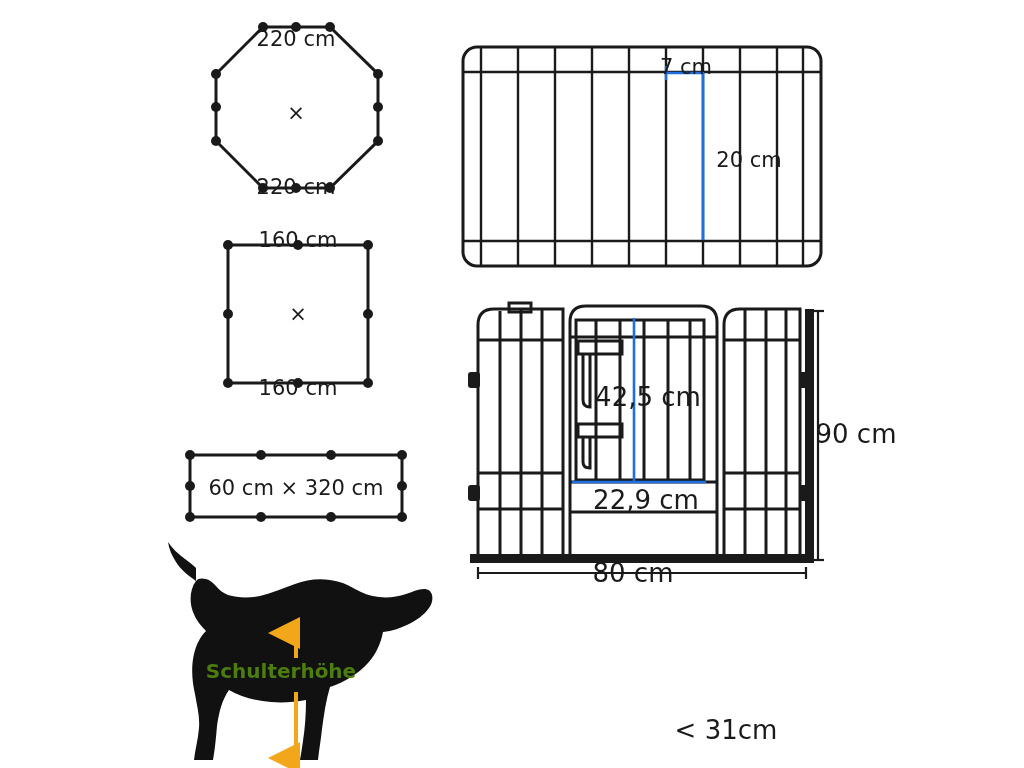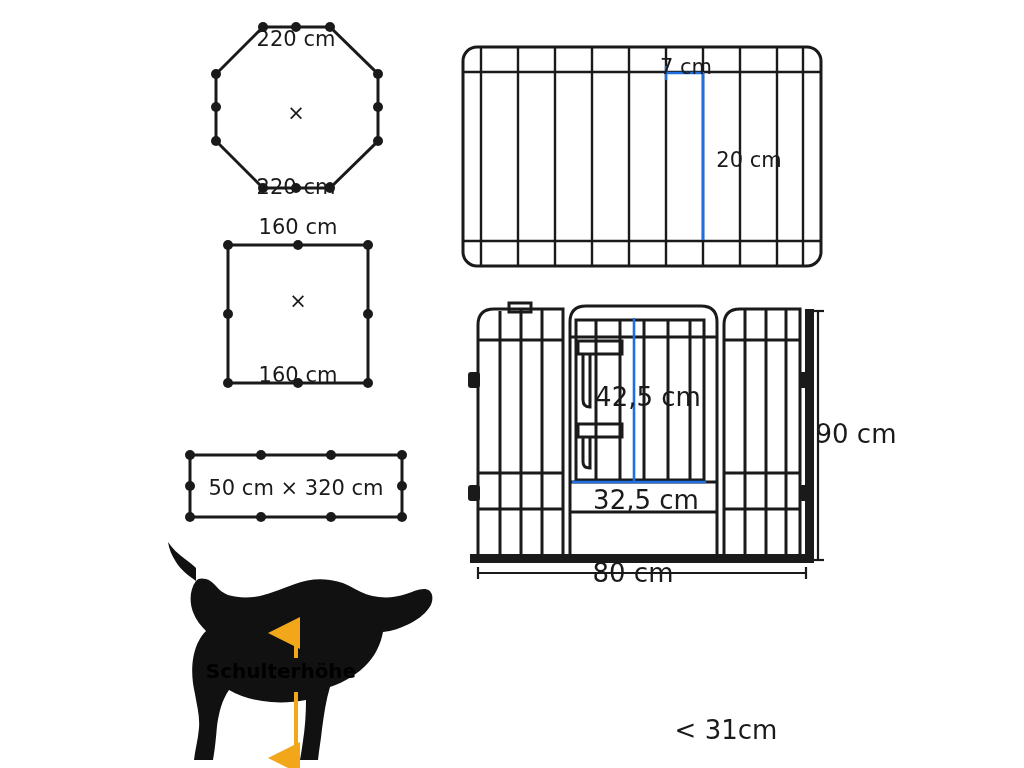--- a/index.html
+++ b/index.html
@@ -36,21 +36,21 @@
     line-height: 1.18;
   }
   .lbl-c {
     text-align: center;
     transform: translate(-50%, -50%);
   }
   .sz20 { font-size: 20px; }
   .sz21 { font-size: 21px; }
   .sz22 { font-size: 26px; }
   .bold { font-weight: bold; }
-  .white { color: #000000; }
+  .white { color: #4d7c0f; }
 </style>
 </head>
 <body>
 
 <div class="stage">
 
   <svg class="layer" viewBox="0 0 1024 768">
     <defs>
       <marker id="arrUp" markerWidth="8" markerHeight="8" refX="4" refY="7" orient="auto">
         <path d="M4 0 L8 8 L0 8 Z" fill="#f2a71b"></path>
@@ -248,32 +248,32 @@
       <line x1="296" y1="692" x2="296" y2="758" marker-end="url(#arrDown)"></line>
     </g>
   </svg>
 
   <div class="lbl lbl-c sz21" style="left:296px; top:113px;">
     <div>220 cm</div>
     <div>×</div>
     <div>220 cm</div>
   </div>
 
-  <div class="lbl lbl-c sz21" style="left:298px; top:301px;">
+  <div class="lbl lbl-c sz21" style="left:298px; top:314px;">
     <div>160 cm</div>
     <div>×</div>
     <div>160 cm</div>
   </div>
 
-  <div class="lbl lbl-c sz21" style="left:296px; top:488px;">50 cm × 320 cm</div>
+  <div class="lbl lbl-c sz21" style="left:296px; top:488px;">60 cm × 320 cm</div>
 
   <div class="lbl lbl-c sz21" style="left:686px; top:67px;">7 cm</div>
   <div class="lbl lbl-c sz21" style="left:749px; top:160px;">20 cm</div>
 
   <div class="lbl lbl-c sz22" style="left:648px; top:397px;">42,5 cm</div>
-  <div class="lbl lbl-c sz22" style="left:646px; top:500px;">32,5 cm</div>
+  <div class="lbl lbl-c sz22" style="left:646px; top:500px;">22,9 cm</div>
   <div class="lbl lbl-c sz22" style="left:856px; top:434px;">90 cm</div>
   <div class="lbl lbl-c sz22" style="left:633px; top:573px;">80 cm</div>
 
   <div class="lbl lbl-c sz20 bold white" style="left:281px; top:672px;">Schulterhöhe</div>
   <div class="lbl lbl-c sz22" style="left:726px; top:730px;">&lt; 31cm</div>
 
 </div>
 
 </body></html>

